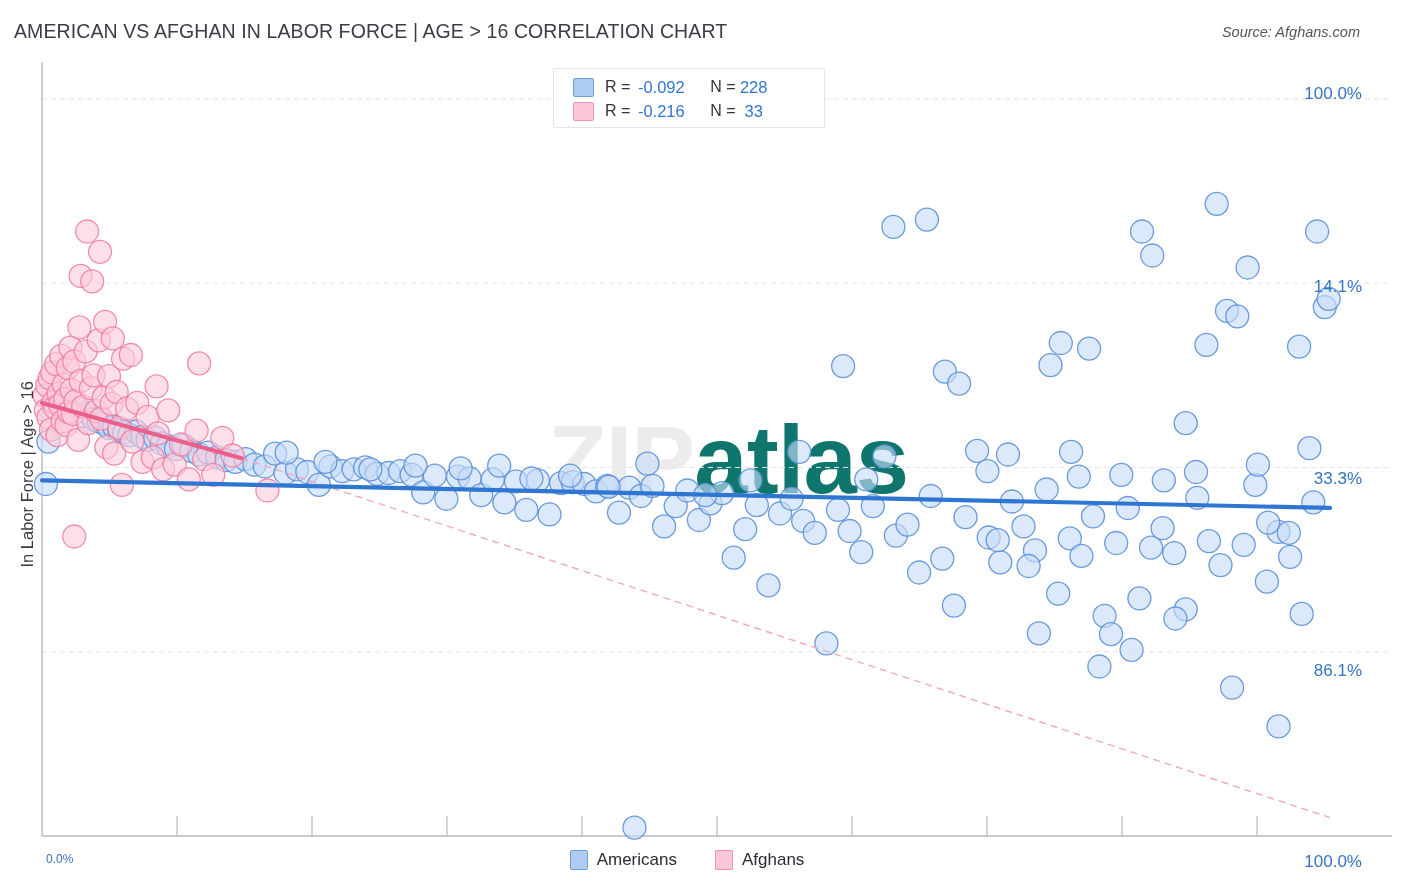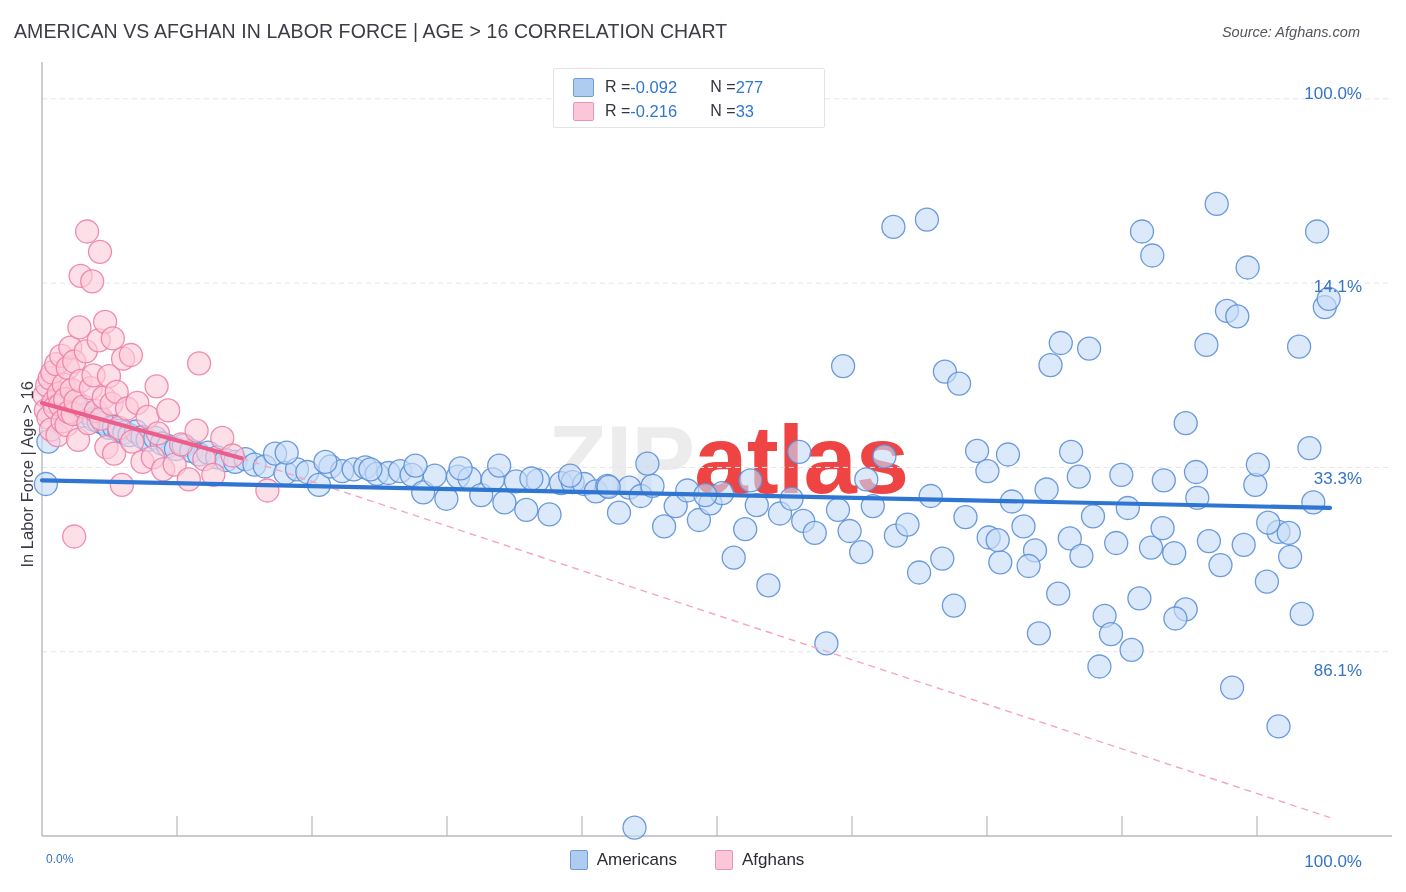--- a/index.html
+++ b/index.html
@@ -94,21 +94,21 @@
     border-radius: 2px;
     margin-right: 11px;
     flex: 0 0 auto;
   }
   .swatch.blue { background: #aecbf0; border: 1px solid #6f9fd8; }
   .swatch.pink { background: #fbc7d8; border: 1px solid #ef93b2; }
   .st-label { font-size: 16px; color: #333340; }
   .st-val {
     font-size: 16.5px; color: #2f76d2;
     display: inline-block;
-    text-align: left;
+    text-align: center;
   }
   .st-r-val { width: 62px; margin-right: 18px;}
   .st-n-val { width: 36px; }
   
   #series-legend {
     position: absolute;
     left: 0; right: 0;
     top: 850px;
     display: flex;
     justify-content: center;
@@ -126,21 +126,21 @@
   .series-name { font-size: 17px; color: #2b2b33; }
   #watermark {
     position: absolute;
     left: 548px; top: 405px;
     font-size: 96px;
     font-weight: 700;
     letter-spacing: -1px;
     user-select: none;
   }
   #watermark .wm-zip { color: #ececec; }
-  #watermark .wm-atlas { color: #ef4444; }
+  #watermark .wm-atlas { color: #0f766e; }
 </style>
 </head>
 <body>
 
 <div id="root">
 
   <div id="chart-title">AMERICAN VS AFGHAN IN LABOR FORCE | AGE &gt; 16 CORRELATION CHART</div>
   <div id="source-credit">Source: Afghans.com</div>
 
   <div id="watermark">
@@ -433,21 +433,21 @@
 
   <div id="x-left-label">0.0%</div>
   <div id="x-right-label">100.0%</div>
 
   <div id="stats-legend">
     <div class="stats-row">
       <span class="swatch blue"></span>
       <span class="st-label">R =</span>
       <span class="st-val st-r-val">-0.092</span>
       <span class="st-label">N =</span>
-      <span class="st-val st-n-val">277</span>
+      <span class="st-val st-n-val">228</span>
     </div>
     <div class="stats-row">
       <span class="swatch pink"></span>
       <span class="st-label">R =</span>
       <span class="st-val st-r-val">-0.216</span>
       <span class="st-label">N =</span>
       <span class="st-val st-n-val">33</span>
     </div>
   </div>
 

